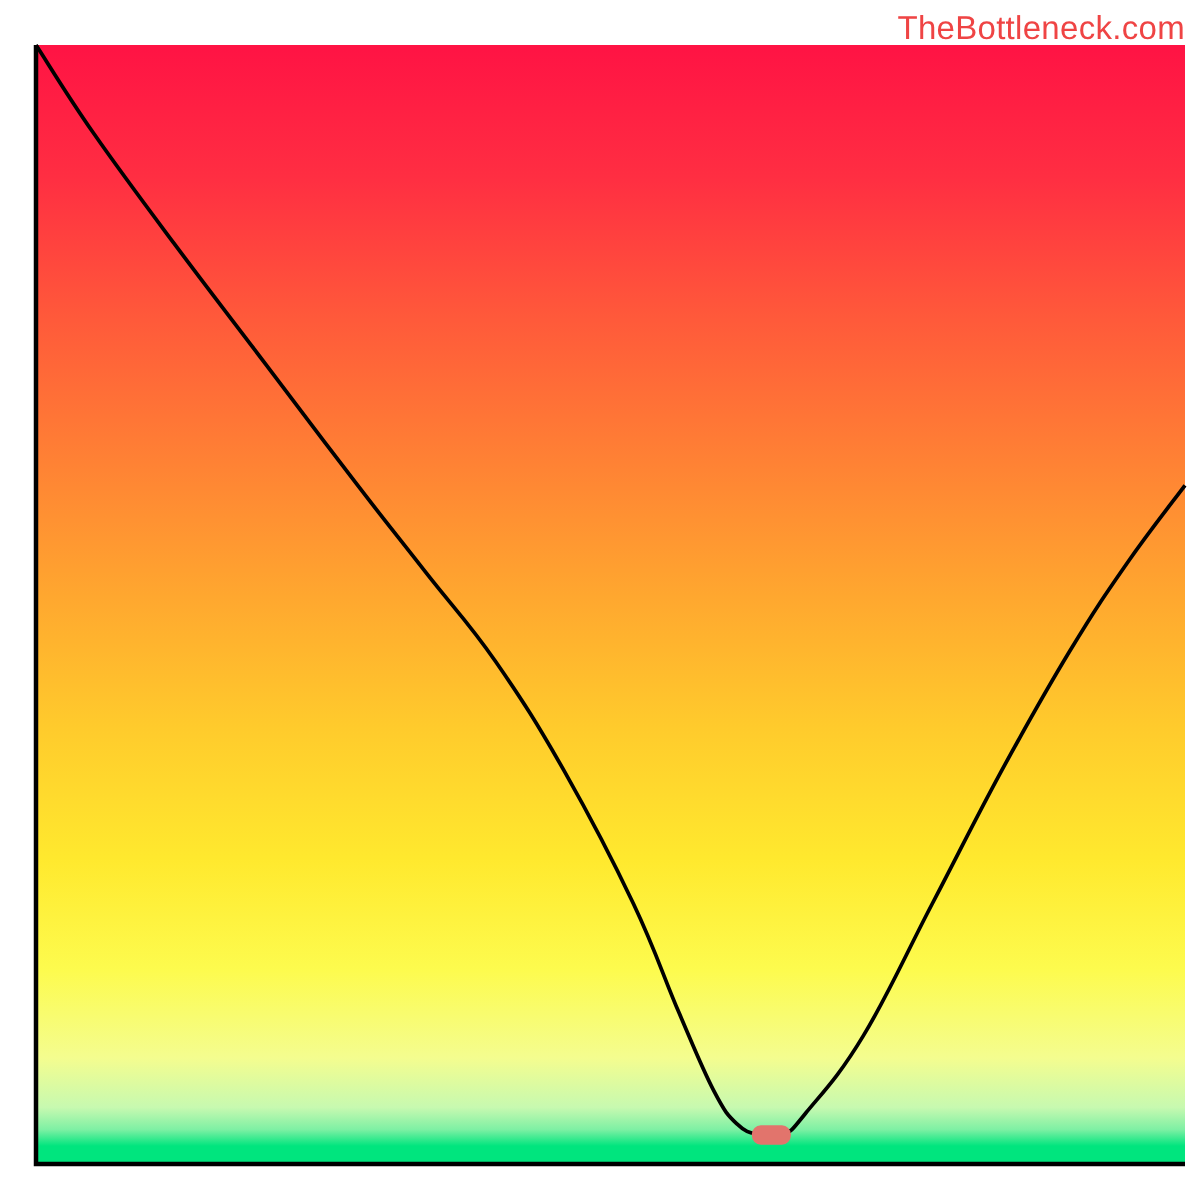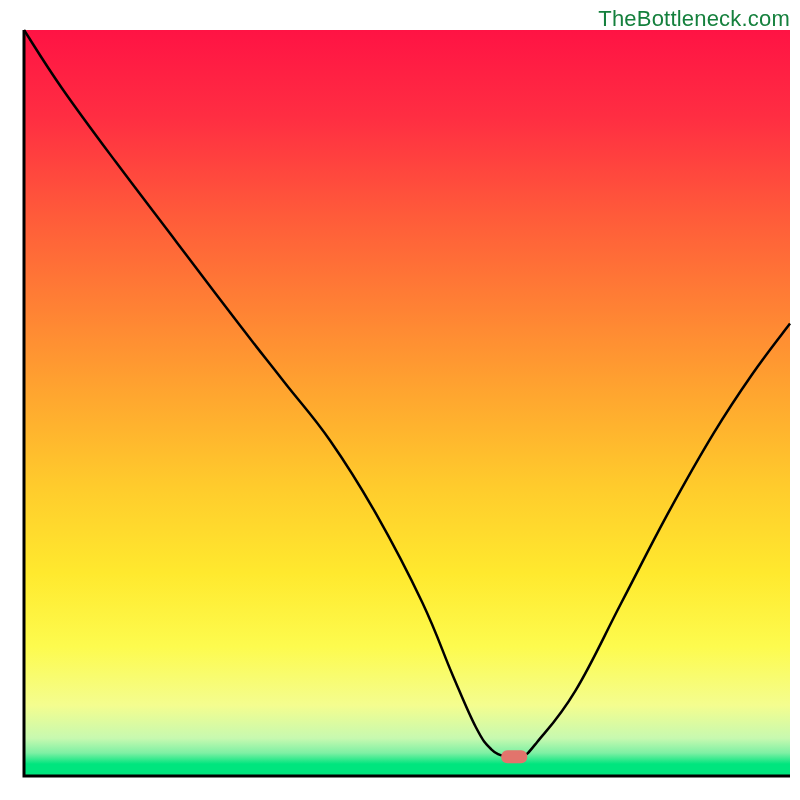--- a/index.html
+++ b/index.html
@@ -14,21 +14,21 @@
   .container {
     position: relative;
     width: 800px;
     height: 800px;
   }
   .attribution {
     position: absolute;
     top: 6px;
     right: 10px;
     font-size: 22px;
-    color: #15803d;
+    color: #ef4444;
     font-weight: 400;
     letter-spacing: 0.2px;
   }
   svg.chart {
     position: absolute;
     top: 0;
     left: 0;
   }
 </style>
 </head>

